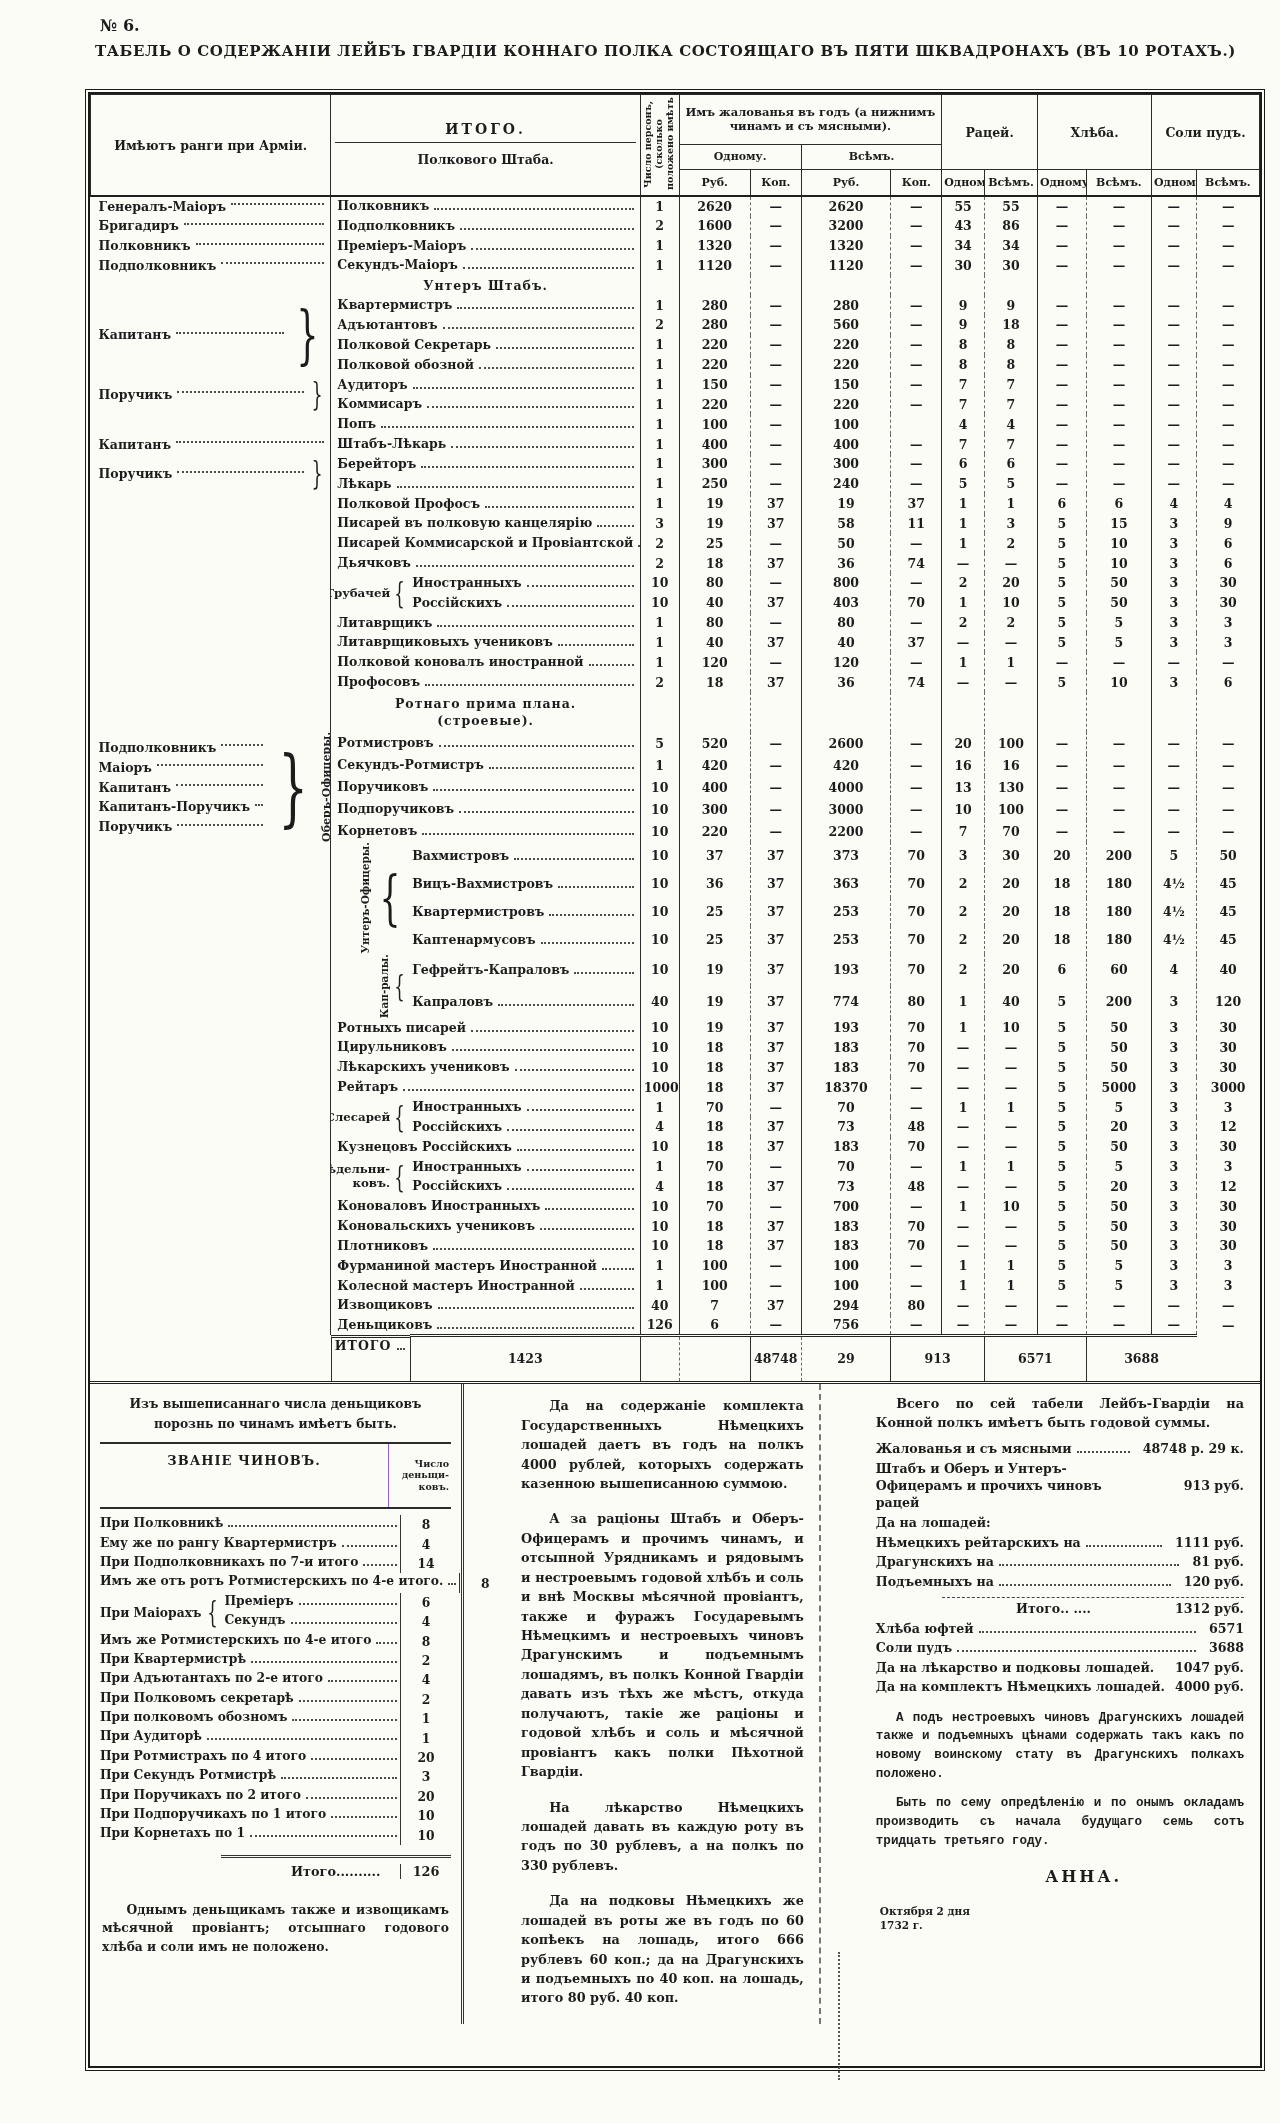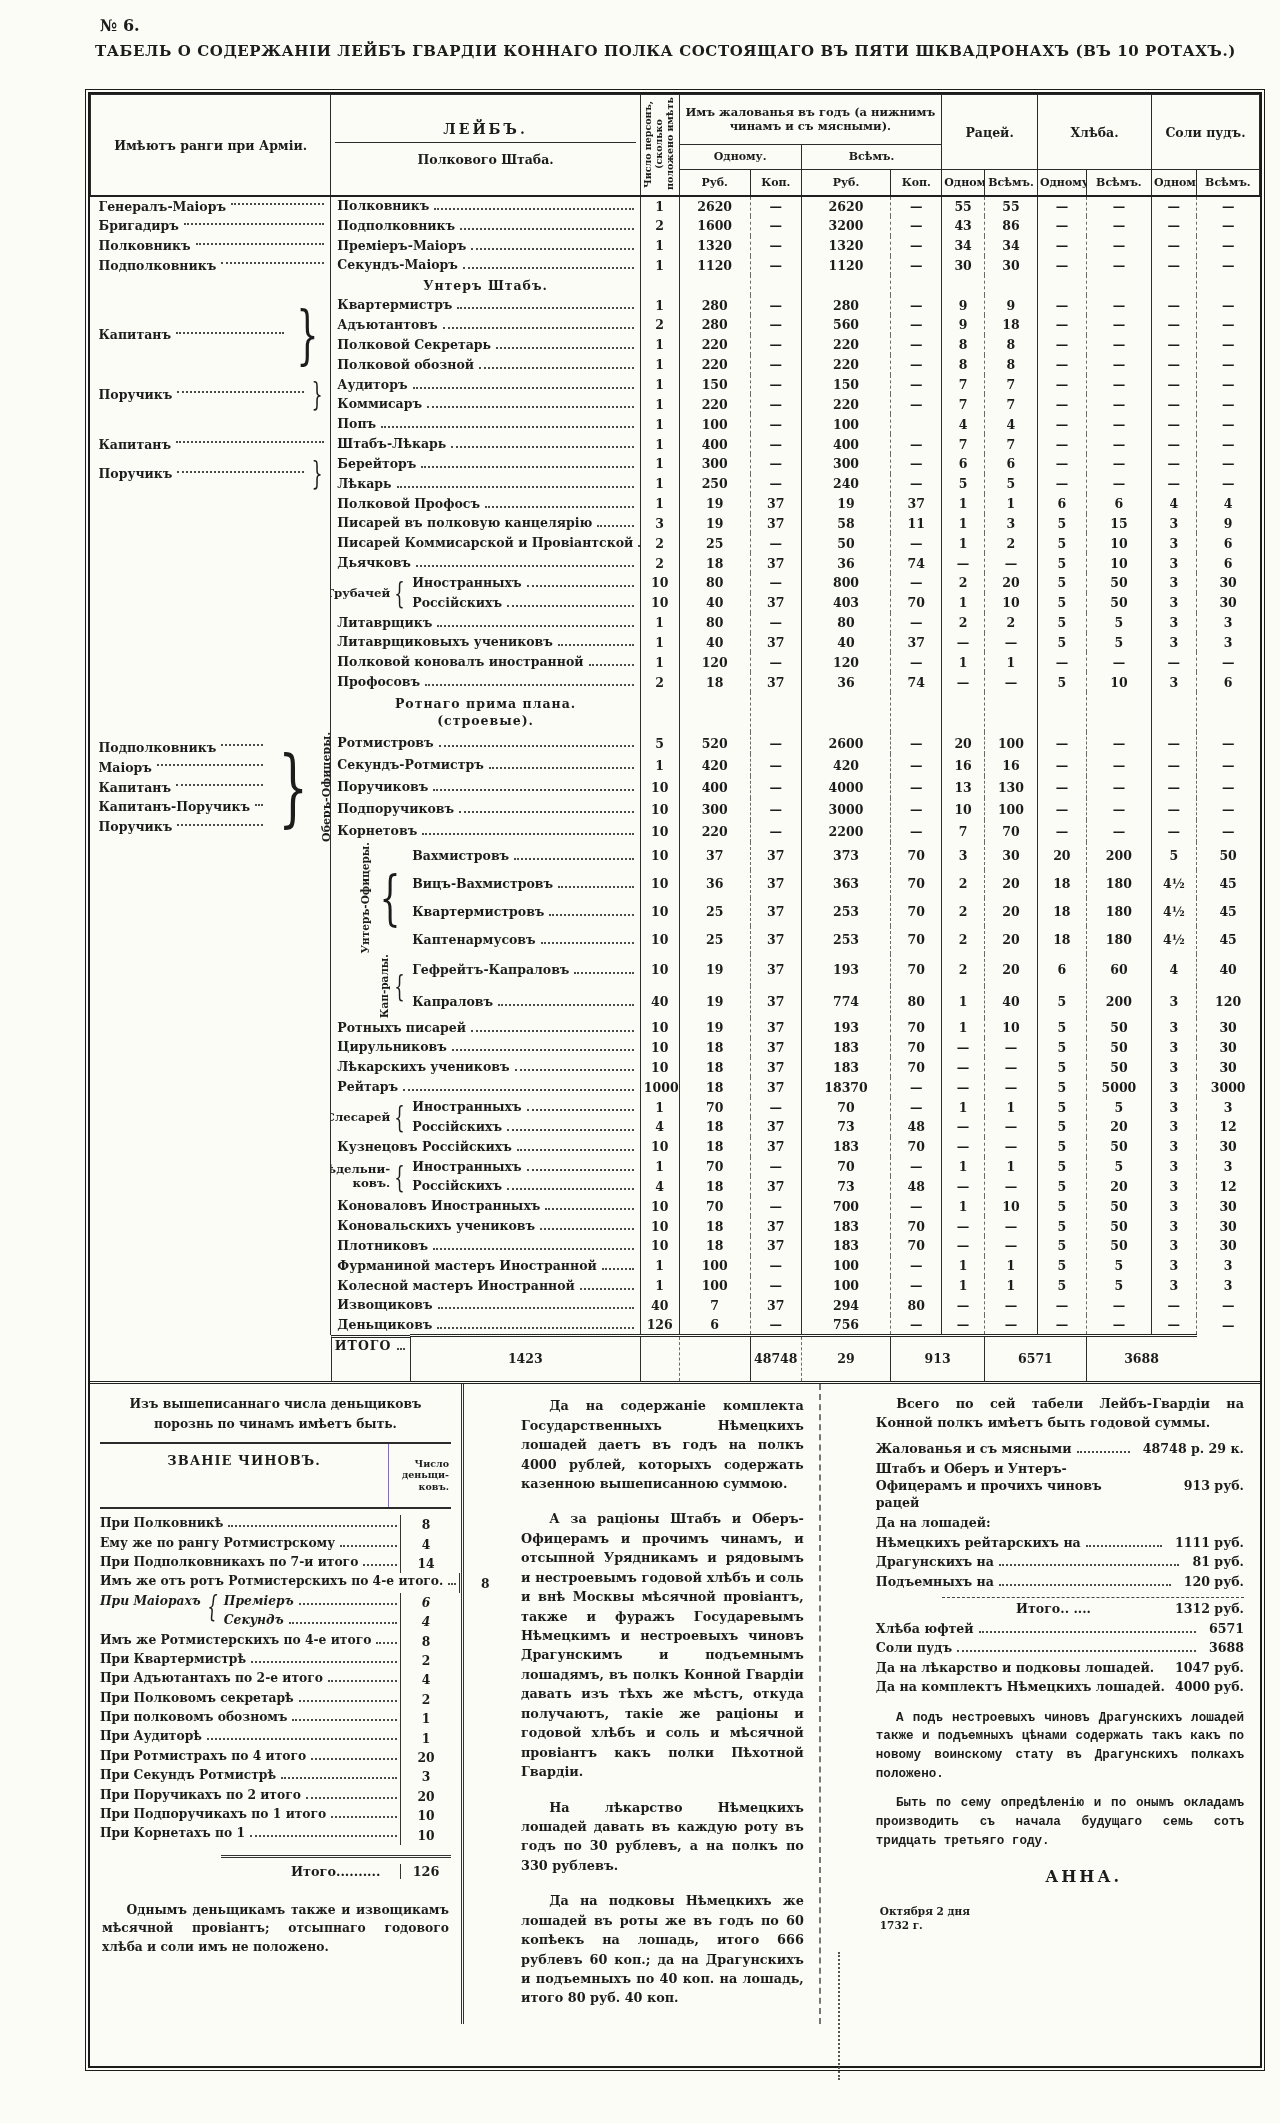--- a/index.html
+++ b/index.html
@@ -67,21 +67,21 @@
            margin-top:8px;align-items:stretch;}
   .bl-head .c1{flex:1;text-align:center;font-size:13px;font-weight:700;
                letter-spacing:1px;padding:9px 0;}
   .bl-head .c2{width:58px;border-left:1px solid #8b5cf6;font-size:9.5px;font-weight:700;
                text-align:right;padding:14px 2px;line-height:1.25;}
   #bl-rows{margin-top:6px;}
   .dl-row{display:flex;align-items:baseline;height:19.4px;font-size:12.3px;font-weight:700;}
   .dl-row .t{white-space:nowrap;}
   .dl-row .val{width:50px;flex-shrink:0;text-align:center;border-left:1px solid #333;
                align-self:stretch;display:flex;align-items:center;justify-content:center;}
-  .dl-grp{display:flex;align-items:flex-start;font-style:italic;}
+  .dl-grp{display:flex;align-items:center;}
   .dl-prefix{font-weight:700;font-size:12.3px;white-space:nowrap;}
   .dl-brace{margin:0 2px;}
   .dl-sub{flex:1;}
   .bl-total{display:flex;justify-content:flex-end;margin-top:10px;}
   .bl-total-in{display:flex;align-items:baseline;border-top:3px double #333;
                padding:6px 0 0 70px;font-size:12.8px;font-weight:700;width:230px;
                box-sizing:border-box;}
   .bl-total-in .val{width:50px;text-align:center;margin-left:auto;border-left:1px solid #333;}
   .bl-note{font-size:12.3px;font-weight:700;text-align:justify;text-indent:2em;
            line-height:1.5;margin:22px 2px 0;}
@@ -127,21 +127,21 @@
       <col style="width:52px">
         <col style="width:48px">
         <col style="width:64px">
       <col style="width:44px">
         <col style="width:62px">
     </colgroup>
     <thead>
       <tr>
         <th rowspan="3" class="h-army">Имѣютъ ранги при Арміи.</th>
         <th rowspan="3" colspan="2">
-          <div class="h-chins-top">ЛЕЙБЪ.</div>
+          <div class="h-chins-top">ИТОГО.</div>
           <div class="h-line"></div>
           <div class="h-chins-sub">Полкового Штаба.</div>
         </th>
         <th rowspan="3" class="h-pers">
           <span class="rot">Число персонъ, (сколько положено имѣть комплектъ всѣхъ чиновъ.)</span>
         </th>
         <th colspan="4" class="h-sal">Имъ жалованья въ годъ (а нижнимъ чинамъ и съ мясными).</th>
         <th colspan="2" rowspan="2" class="h-big">Рацей.</th>
         <th colspan="2" rowspan="2" class="h-big">Хлѣба.</th>
         <th colspan="2" rowspan="2" class="h-big">Соли пудъ.</th>
@@ -1308,21 +1308,21 @@
         <span class="c1">ЗВАНІЕ ЧИНОВЪ.</span>
         <span class="c2">Число деньщи­ковъ.</span>
       </div>
       <div id="bl-rows">
           <div class="dl-row">
             <span class="t">При Полковникѣ</span>
             <span class="dots"></span>
             <span class="val">8</span>
           </div>
           <div class="dl-row">
-            <span class="t">Ему же по рангу Ротмистрскому</span>
+            <span class="t">Ему же по рангу Квартермистръ</span>
             <span class="dots"></span>
             <span class="val">4</span>
           </div>
           <div class="dl-row">
             <span class="t">При Подполковникахъ по 7-и итого</span>
             <span class="dots"></span>
             <span class="val">14</span>
           </div>
           <div class="dl-row">
             <span class="t">Имъ же отъ ротъ Ротмистерскихъ по 4-е итого.</span>

